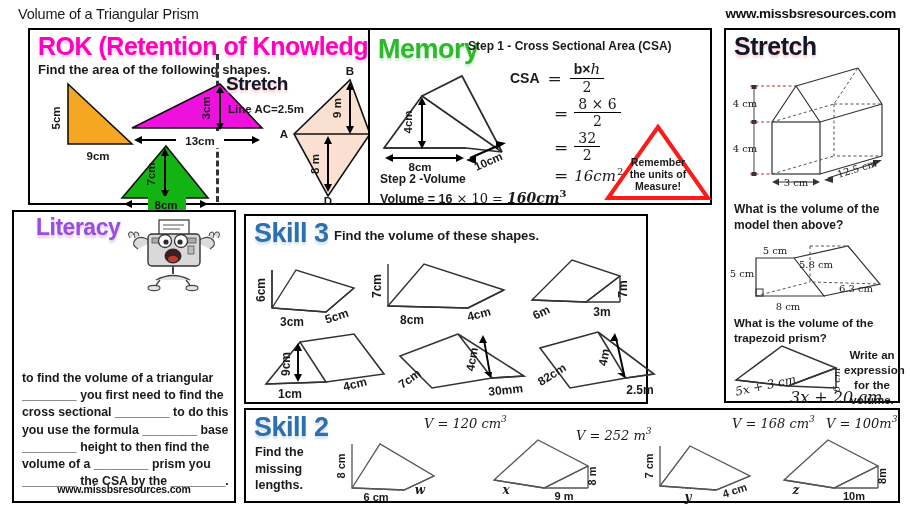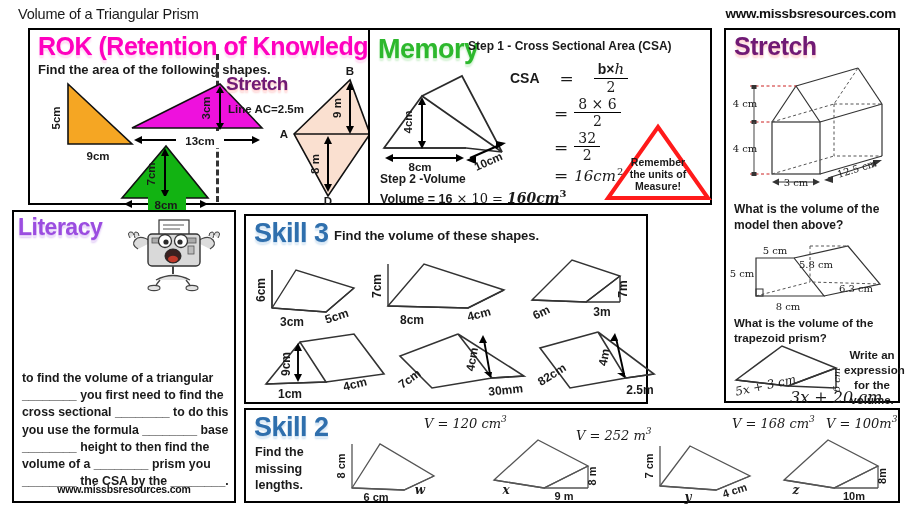--- a/index.html
+++ b/index.html
@@ -30,21 +30,21 @@
     border:2.5px solid #000;
     background:#fff;
   }
 
   
   .wa { font-weight:700; line-height:1; white-space:nowrap; }
   .wa-rok   { font-size:25px; color:#ff00bf; letter-spacing:-0.5px;
               text-shadow:0 1px 0 #ffd6f3, 0 2px 0 #ffe9fa, 0 3px 2px #ffd2f0; }
   .wa-mem   { font-size:27px; color:#2db82d; letter-spacing:-0.5px;
               text-shadow:0 1px 0 #c9f0c9, 0 2px 0 #e1f7e1, 0 3px 2px #cdf0cd; }
-  .wa-str   { font-size:25px; color:#701a75; letter-spacing:-0.5px;
+  .wa-str   { font-size:25px; color:#0f172a; letter-spacing:-0.5px;
               text-shadow:0 1px 0 #ffd0d0, 0 2px 0 #ffe4e4, 0 3px 2px #ffd2d2; }
   .wa-lit   { font-size:23px; color:#9b4de0; letter-spacing:-0.5px;
               text-shadow:0 1px 0 #e3cdf7, 0 2px 0 #efe2fb, 0 3px 2px #e0c9f6; }
   .wa-skill { font-size:27px; color:#2f6fad; letter-spacing:-0.5px;
               text-shadow:0 1px 0 #cfe1f1, 0 2px 0 #e3eef8, 0 3px 2px #cfe2f2; }
 
   .txt { position:absolute; font-size:12.5px; line-height:1.28; color:#1a1a1a; }
   .b   { font-weight:700; }
 
   .mathi { font-family:"DejaVu Serif", serif; font-style:italic; }
@@ -154,21 +154,21 @@
       <path d="M7,92 l8,-4 v8 z" fill="#000"></path>
       <path d="M86,92 l-8,-4 v8 z" fill="#000"></path>
       <text class="lbl" x="42" y="105" text-anchor="middle">8cm</text>
       <line x1="92" y1="92" x2="124" y2="78" stroke="#000" stroke-width="2"></line>
       <path d="M88,94 l10,-4 v8 z" fill="#000"></path>
       <path d="M128,77 l-10,-2 v8 z" fill="#000"></path>
       <text class="lbl" x="112" y="99" transform="rotate(-24 112,99)" text-anchor="middle">10cm</text>
     </svg>
 
     <div style="position:absolute; left:140px; top:30px; font-size:15px;">
-      <div style="display:flex; align-items:center; gap:20px;">
+      <div style="display:flex; align-items:center; gap:8px;">
         <span class="b" style="font-size:14px;">CSA</span>
         <span class="mathr" style="font-size:17px;">=</span>
         <span class="frac">
           <span class="num"><span class="b" style="font-size:14px;">b×</span><span class="mathi" style="font-size:15px;">h</span></span>
           <span class="den mathr" style="font-size:14px;">2</span>
         </span>
       </div>
       <div style="display:flex; align-items:center; gap:6px; margin-left:44px; margin-top:1px;">
         <span class="mathr" style="font-size:17px;">=</span>
         <span class="frac">
@@ -276,21 +276,21 @@
       <line x1="58" y1="48" x2="106" y2="50" stroke="#333" stroke-width="1.5"></line>
       <text class="lbl-ser" x="110" y="42" transform="rotate(-90 110,42)" text-anchor="middle" style="font-style:italic;">6 cm</text>
     </svg>
     <div class="txt mathi" style="left:8px; top:355px; font-size:12px; transform:rotate(-12deg); transform-origin:left top;">5x + 3 cm</div>
     <div class="txt mathi" style="left:64px; top:358px; font-size:16px;">3x + 20 cm</div>
     <div class="txt b" style="left:118px; top:318px; width:56px; font-size:11.5px; line-height:1.3;text-align:center;">Write an expression for the volume.</div>
   </div>
 
   <div class="panel" style="left:12px; top:210px; width:224px; height:293px;">
 
-    <div class="wa wa-lit" style="position:absolute; left:4px; top:4px;">Literacy</div>
+    <div class="wa wa-lit" style="position:absolute; left:22px; top:4px;">Literacy</div>
 
     <svg style="position:absolute; left:108px; top:6px;" width="104" height="72" viewBox="0 0 104 72">
 
       <rect x="37" y="2" width="30" height="16" fill="#fff" stroke="#333" stroke-width="1.2"></rect>
       <line x1="41" y1="7" x2="62" y2="7" stroke="#555" stroke-width="1"></line>
       <line x1="41" y1="11" x2="58" y2="11" stroke="#555" stroke-width="1"></line>
 
       <path d="M30,24 q-12,-8 -17,-2 q-4,5 3,9" fill="#dcdcdc" stroke="#444" stroke-width="1.2"></path>
       <path d="M8,20 q-3,-5 0,-6 q3,-1 4,3" fill="#dcdcdc" stroke="#444" stroke-width="1"></path>
       <path d="M13,20 q-2,-6 1,-6 q3,0 3,4" fill="#dcdcdc" stroke="#444" stroke-width="1"></path>

